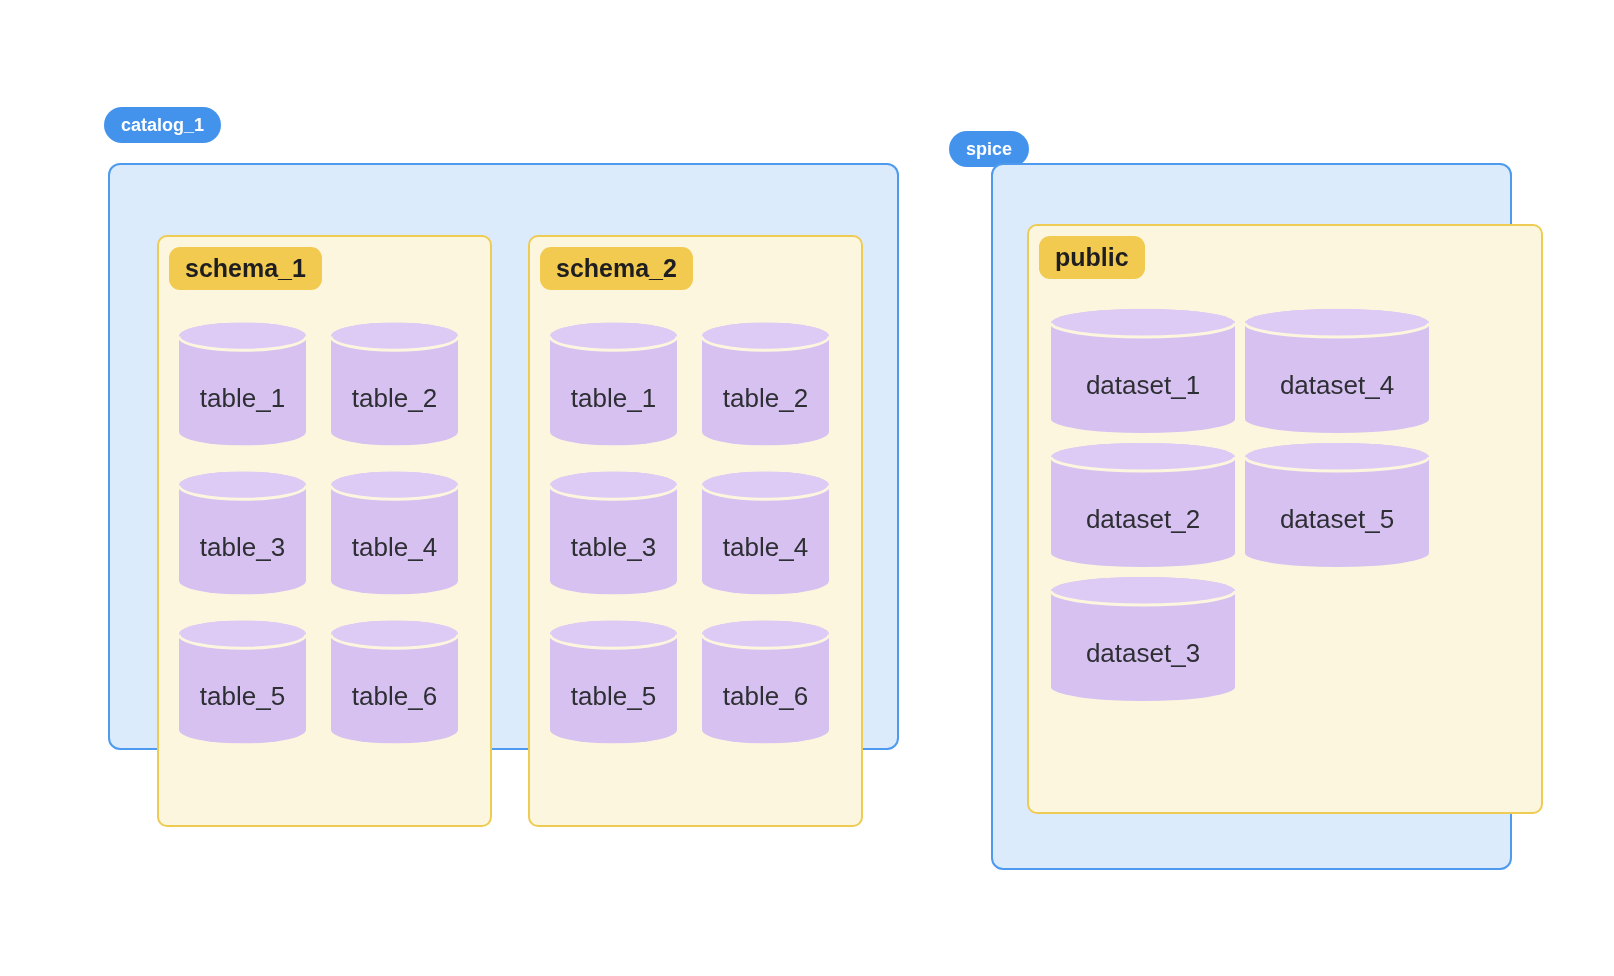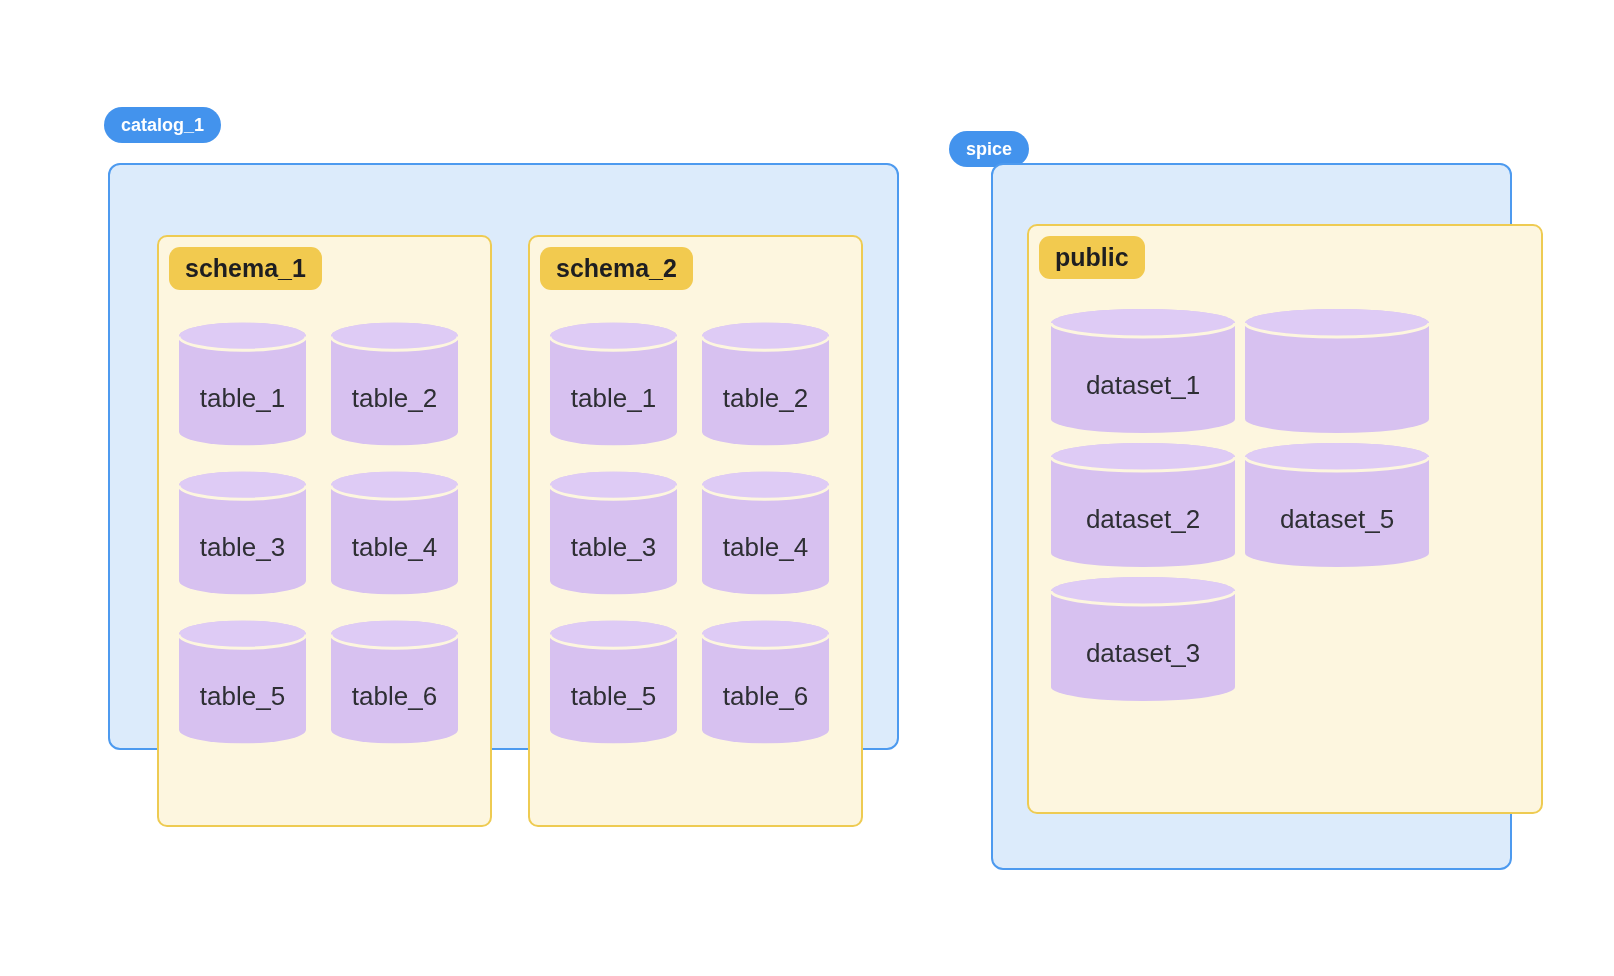--- a/index.html
+++ b/index.html
@@ -207,20 +207,21 @@
         <div class="cyl cyl-l">
           <svg class="shape" viewBox="0 0 184 124">
               <use href="#cylL"></use>
             </svg>
           <span class="cyl-label">dataset_3</span>
         </div>
         <div class="cyl cyl-l">
           <svg class="shape" viewBox="0 0 184 124">
               <use href="#cylL"></use>
             </svg>
+          <span class="cyl-label">dataset_4</span>
         </div>
         <div class="cyl cyl-l">
           <svg class="shape" viewBox="0 0 184 124">
               <use href="#cylL"></use>
             </svg>
           <span class="cyl-label">dataset_5</span>
         </div>
       </div>
     </div>
 

